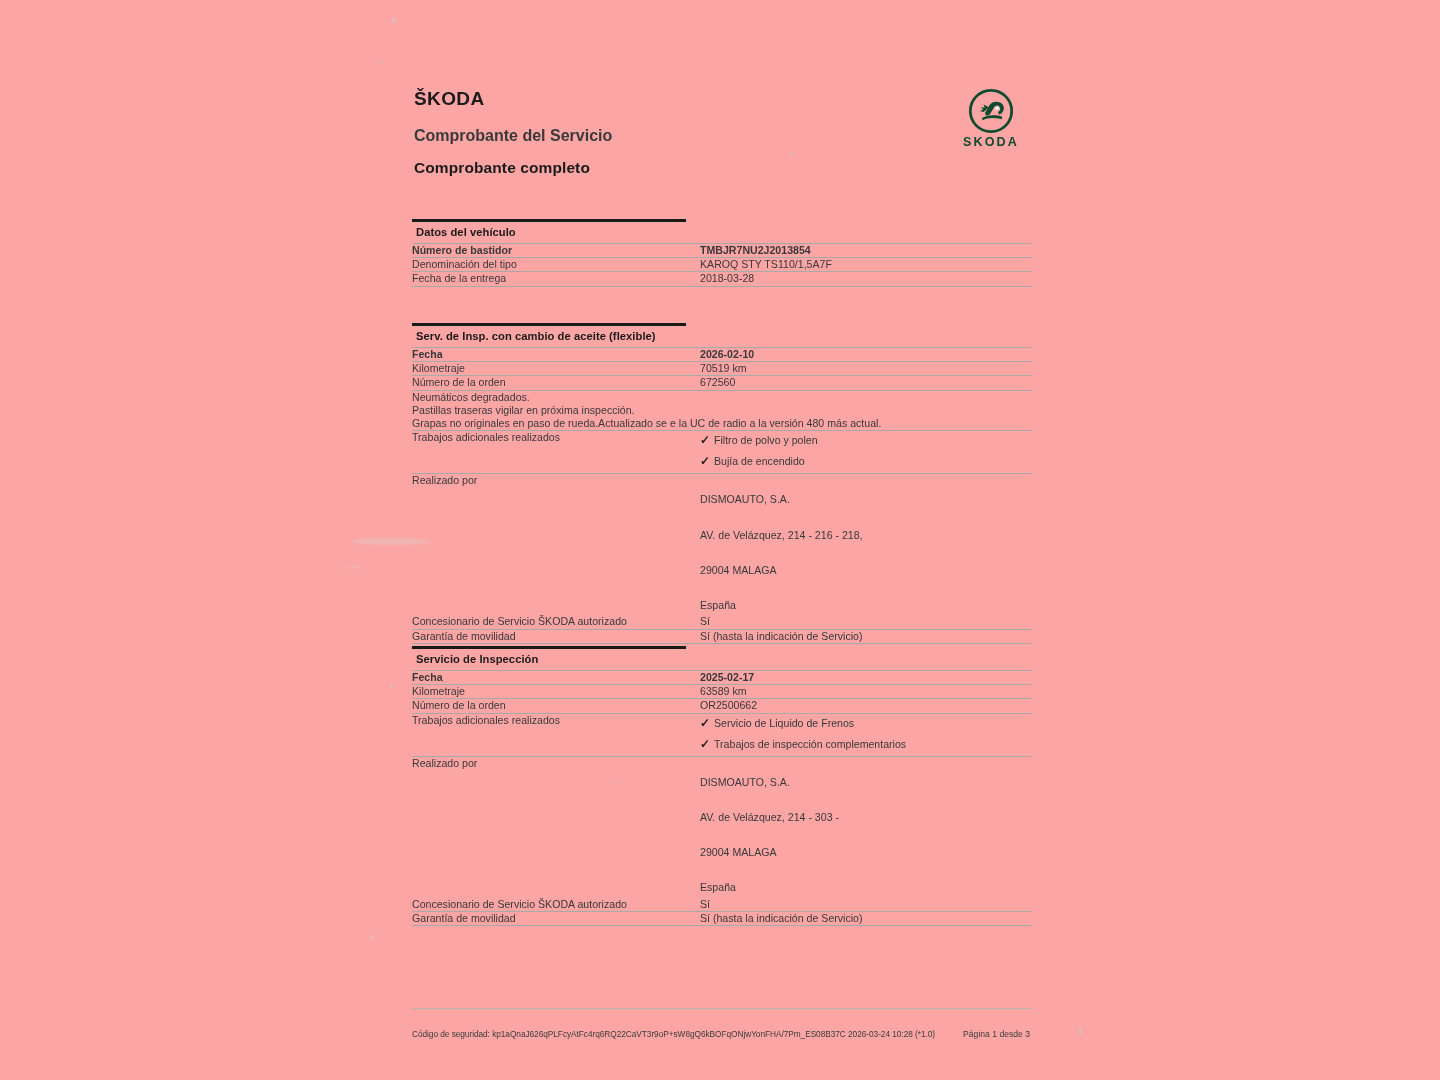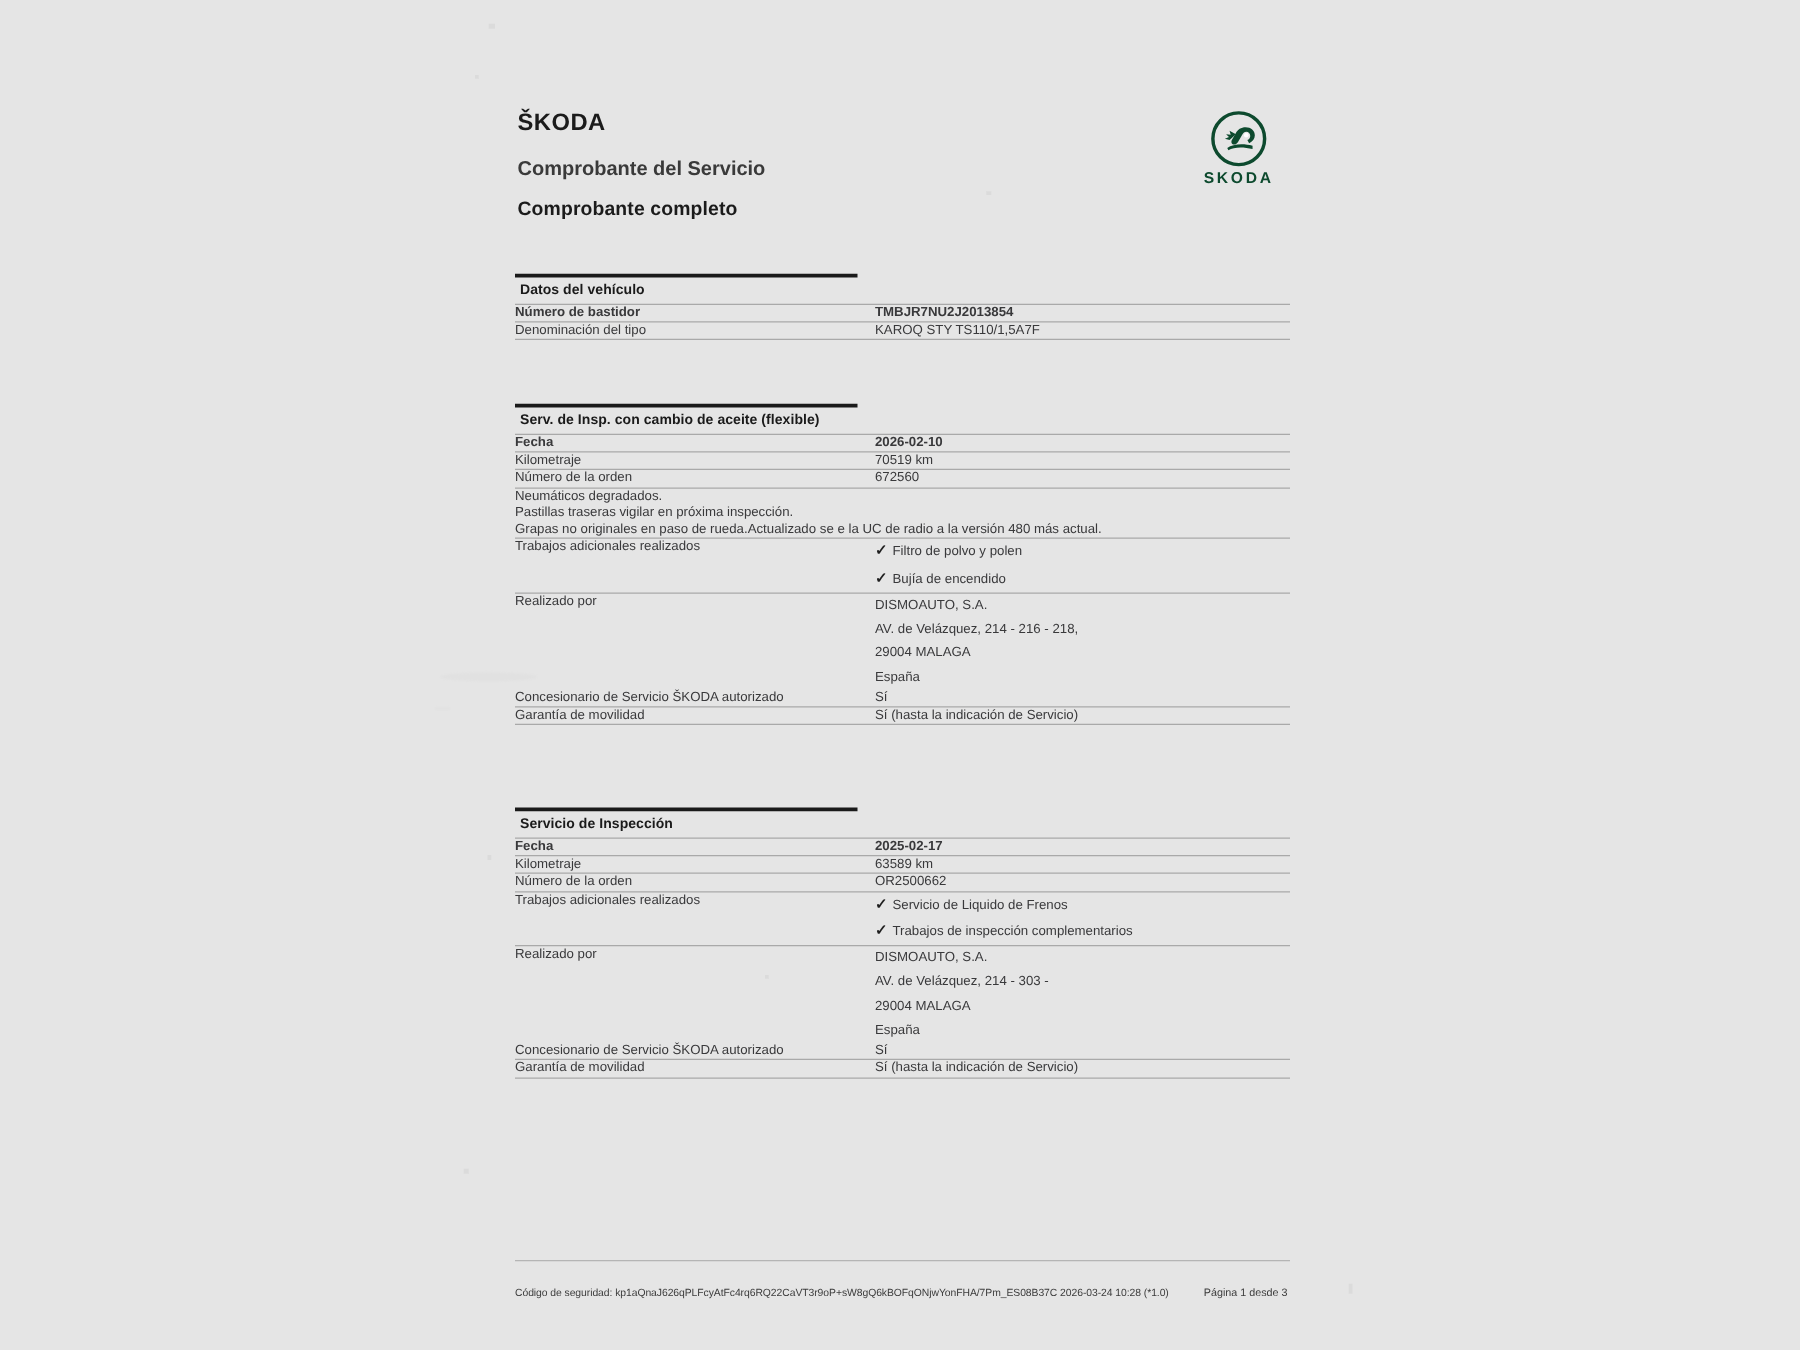--- a/index.html
+++ b/index.html
@@ -17,21 +17,21 @@
     color: #2b2b2b;
     -webkit-font-smoothing: antialiased;
   }
 
   
   .page {
     position: absolute;
     left: 0; top: 0;
     width: 1440px;
     height: 1080px;
-    background: #e5e5e5;
+    background: #fca5a5;
   }
 
   
   .speckle {
     position: absolute;
     background: #cfcfcf;
     opacity: .45;
     pointer-events: none;
   }
   .smudge {
@@ -132,21 +132,21 @@
   tr.ruled > td {
     border-bottom: 1px solid #a9a9a9;
   }
   tr.ruled-top > td {
     border-top: 1px solid #a9a9a9;
     font-weight: bold;
   }
   td.note {
     padding: 6px 0 6px 16px;
   }
-  .stack-line { display: block; padding: 3px 0; }
+  .stack-line { display: block; padding: 3px 0; margin-top: 16px; }
   .chk-line {
     display: block;
     padding: 2px 0 4px 0;
     white-space: nowrap;
   }
   .chk {
     display: inline-block;
     width: 14px;
     font-size: 12px;
     color: #1f1f1f;
@@ -225,20 +225,24 @@
     <table class="data">
       <tbody>
           <tr class="ruled ruled-top">
         <td class="label">Número de bastidor</td>
         <td class="value">TMBJR7NU2J2013854</td>
       </tr>
       <tr class="ruled">
         <td class="label">Denominación del tipo</td>
         <td class="value">KAROQ STY TS110/1,5A7F</td>
       </tr>
+      <tr class="ruled">
+        <td class="label">Fecha de la entrega</td>
+        <td class="value">2018-03-28</td>
+      </tr>
     </tbody>
       </table>
   </div>
 
   <div class="section" style="top:323px;">
     <div class="section-rule"></div>
     <div class="section-title">Serv. de Insp. con cambio de aceite (flexible)</div>
     <table class="data">
       <tbody>
           <tr class="ruled ruled-top">

